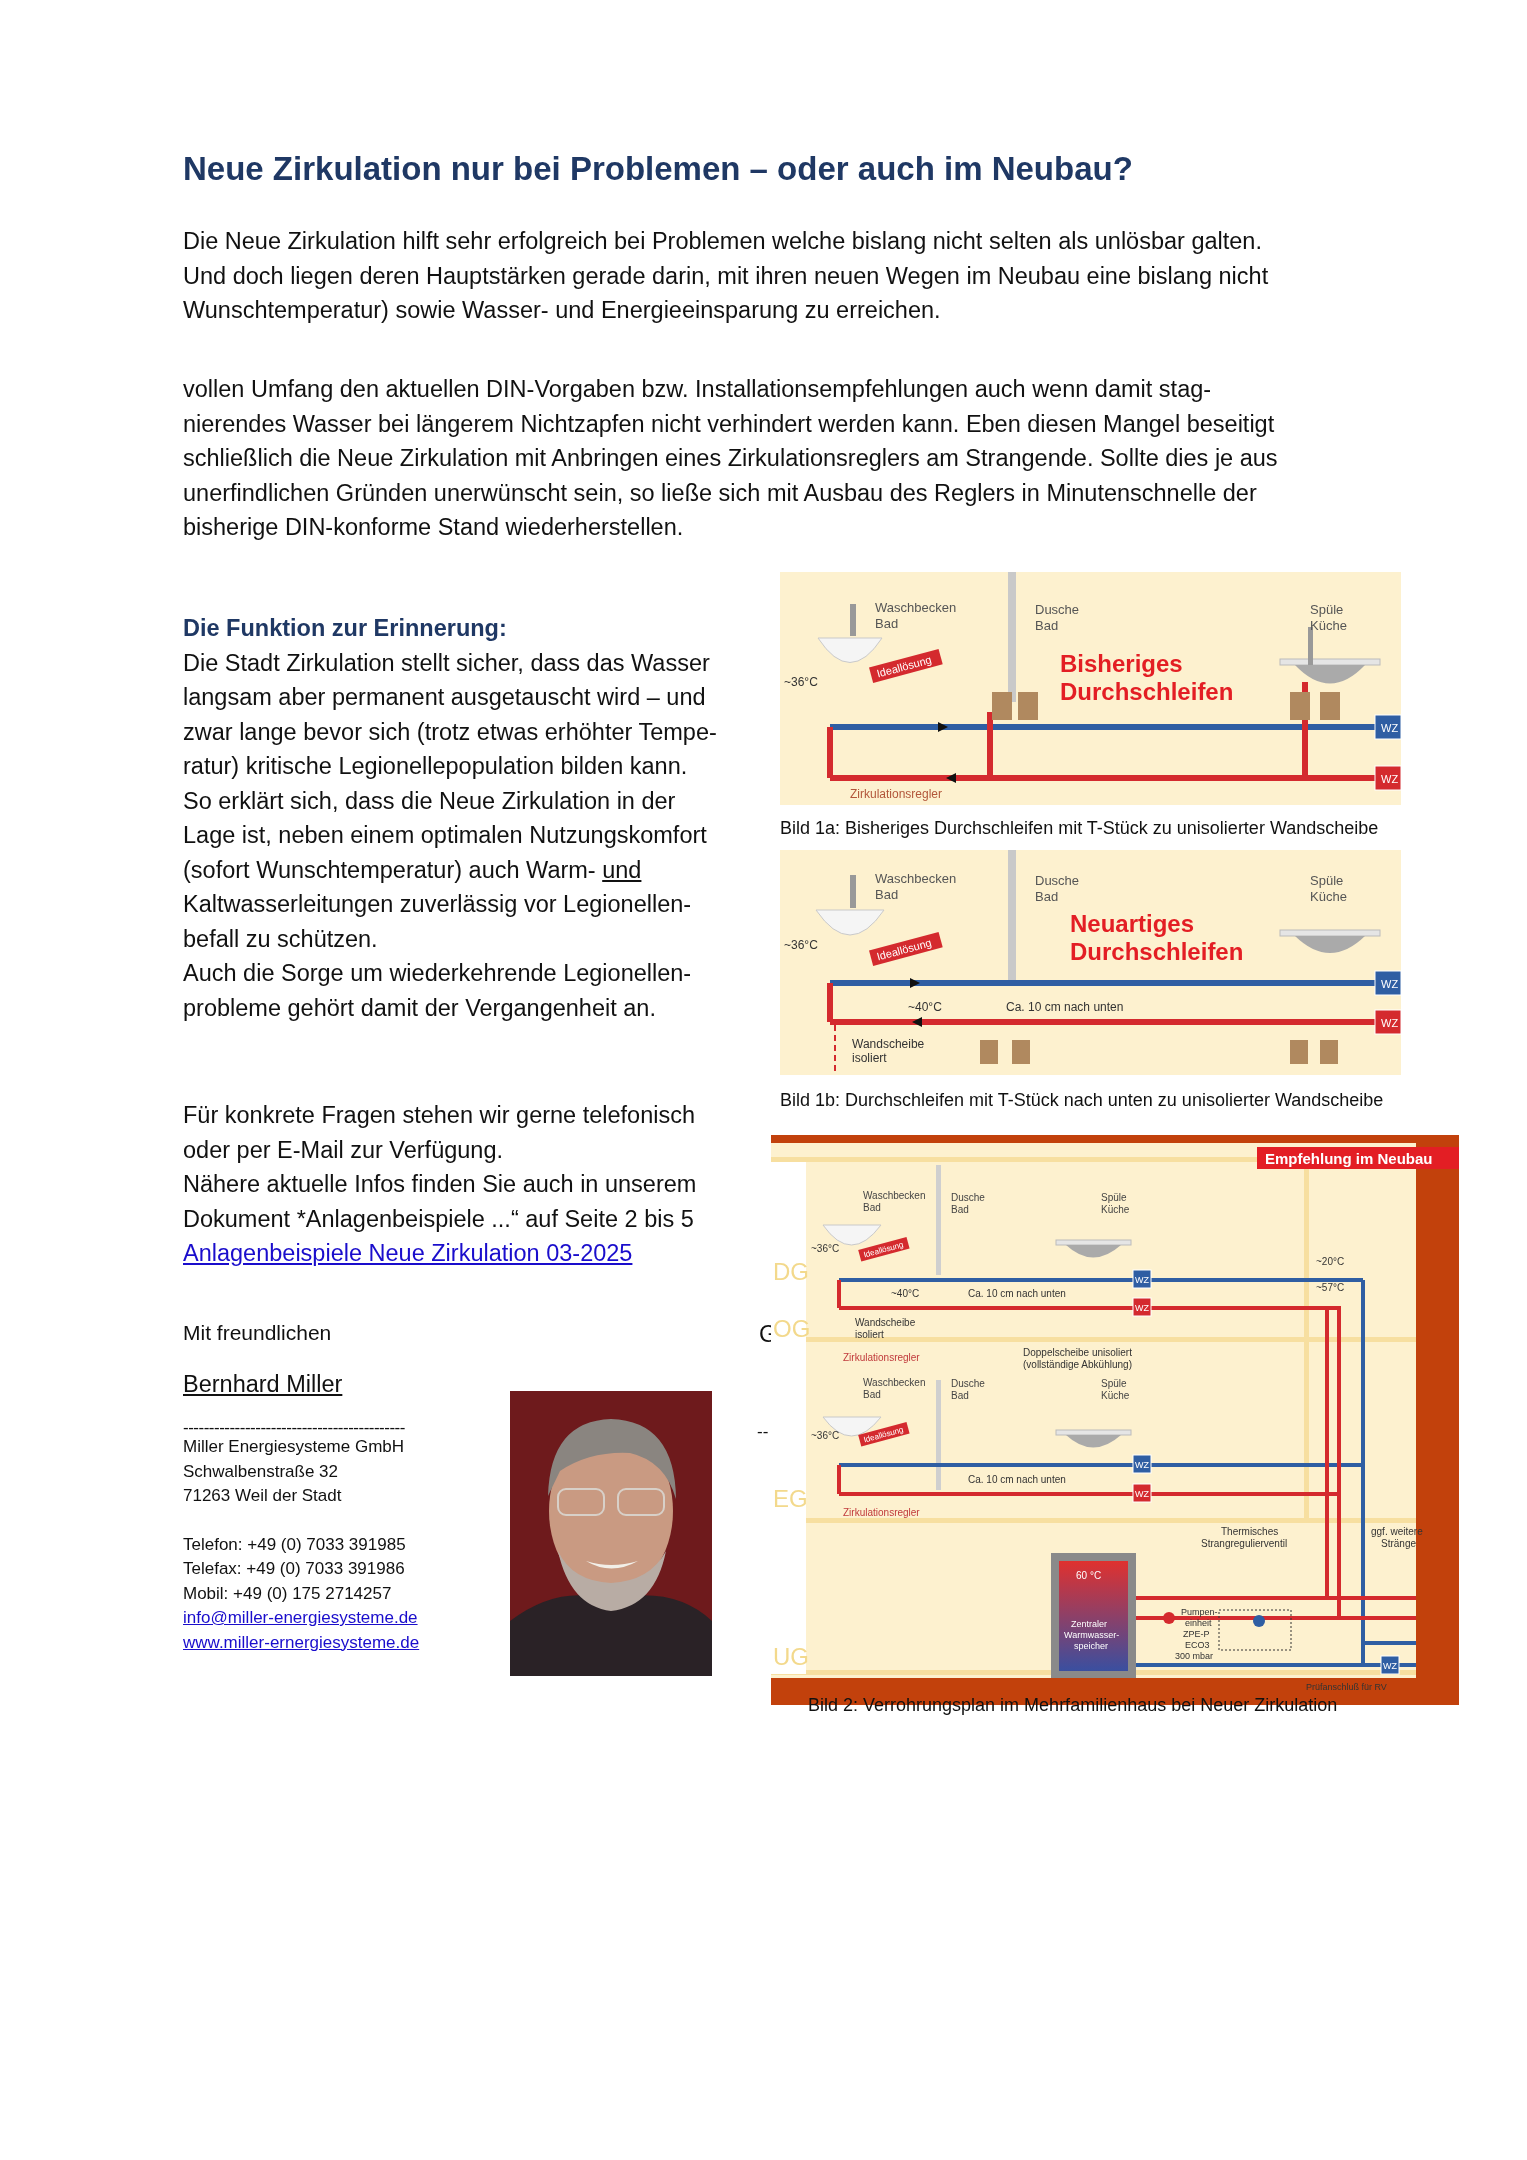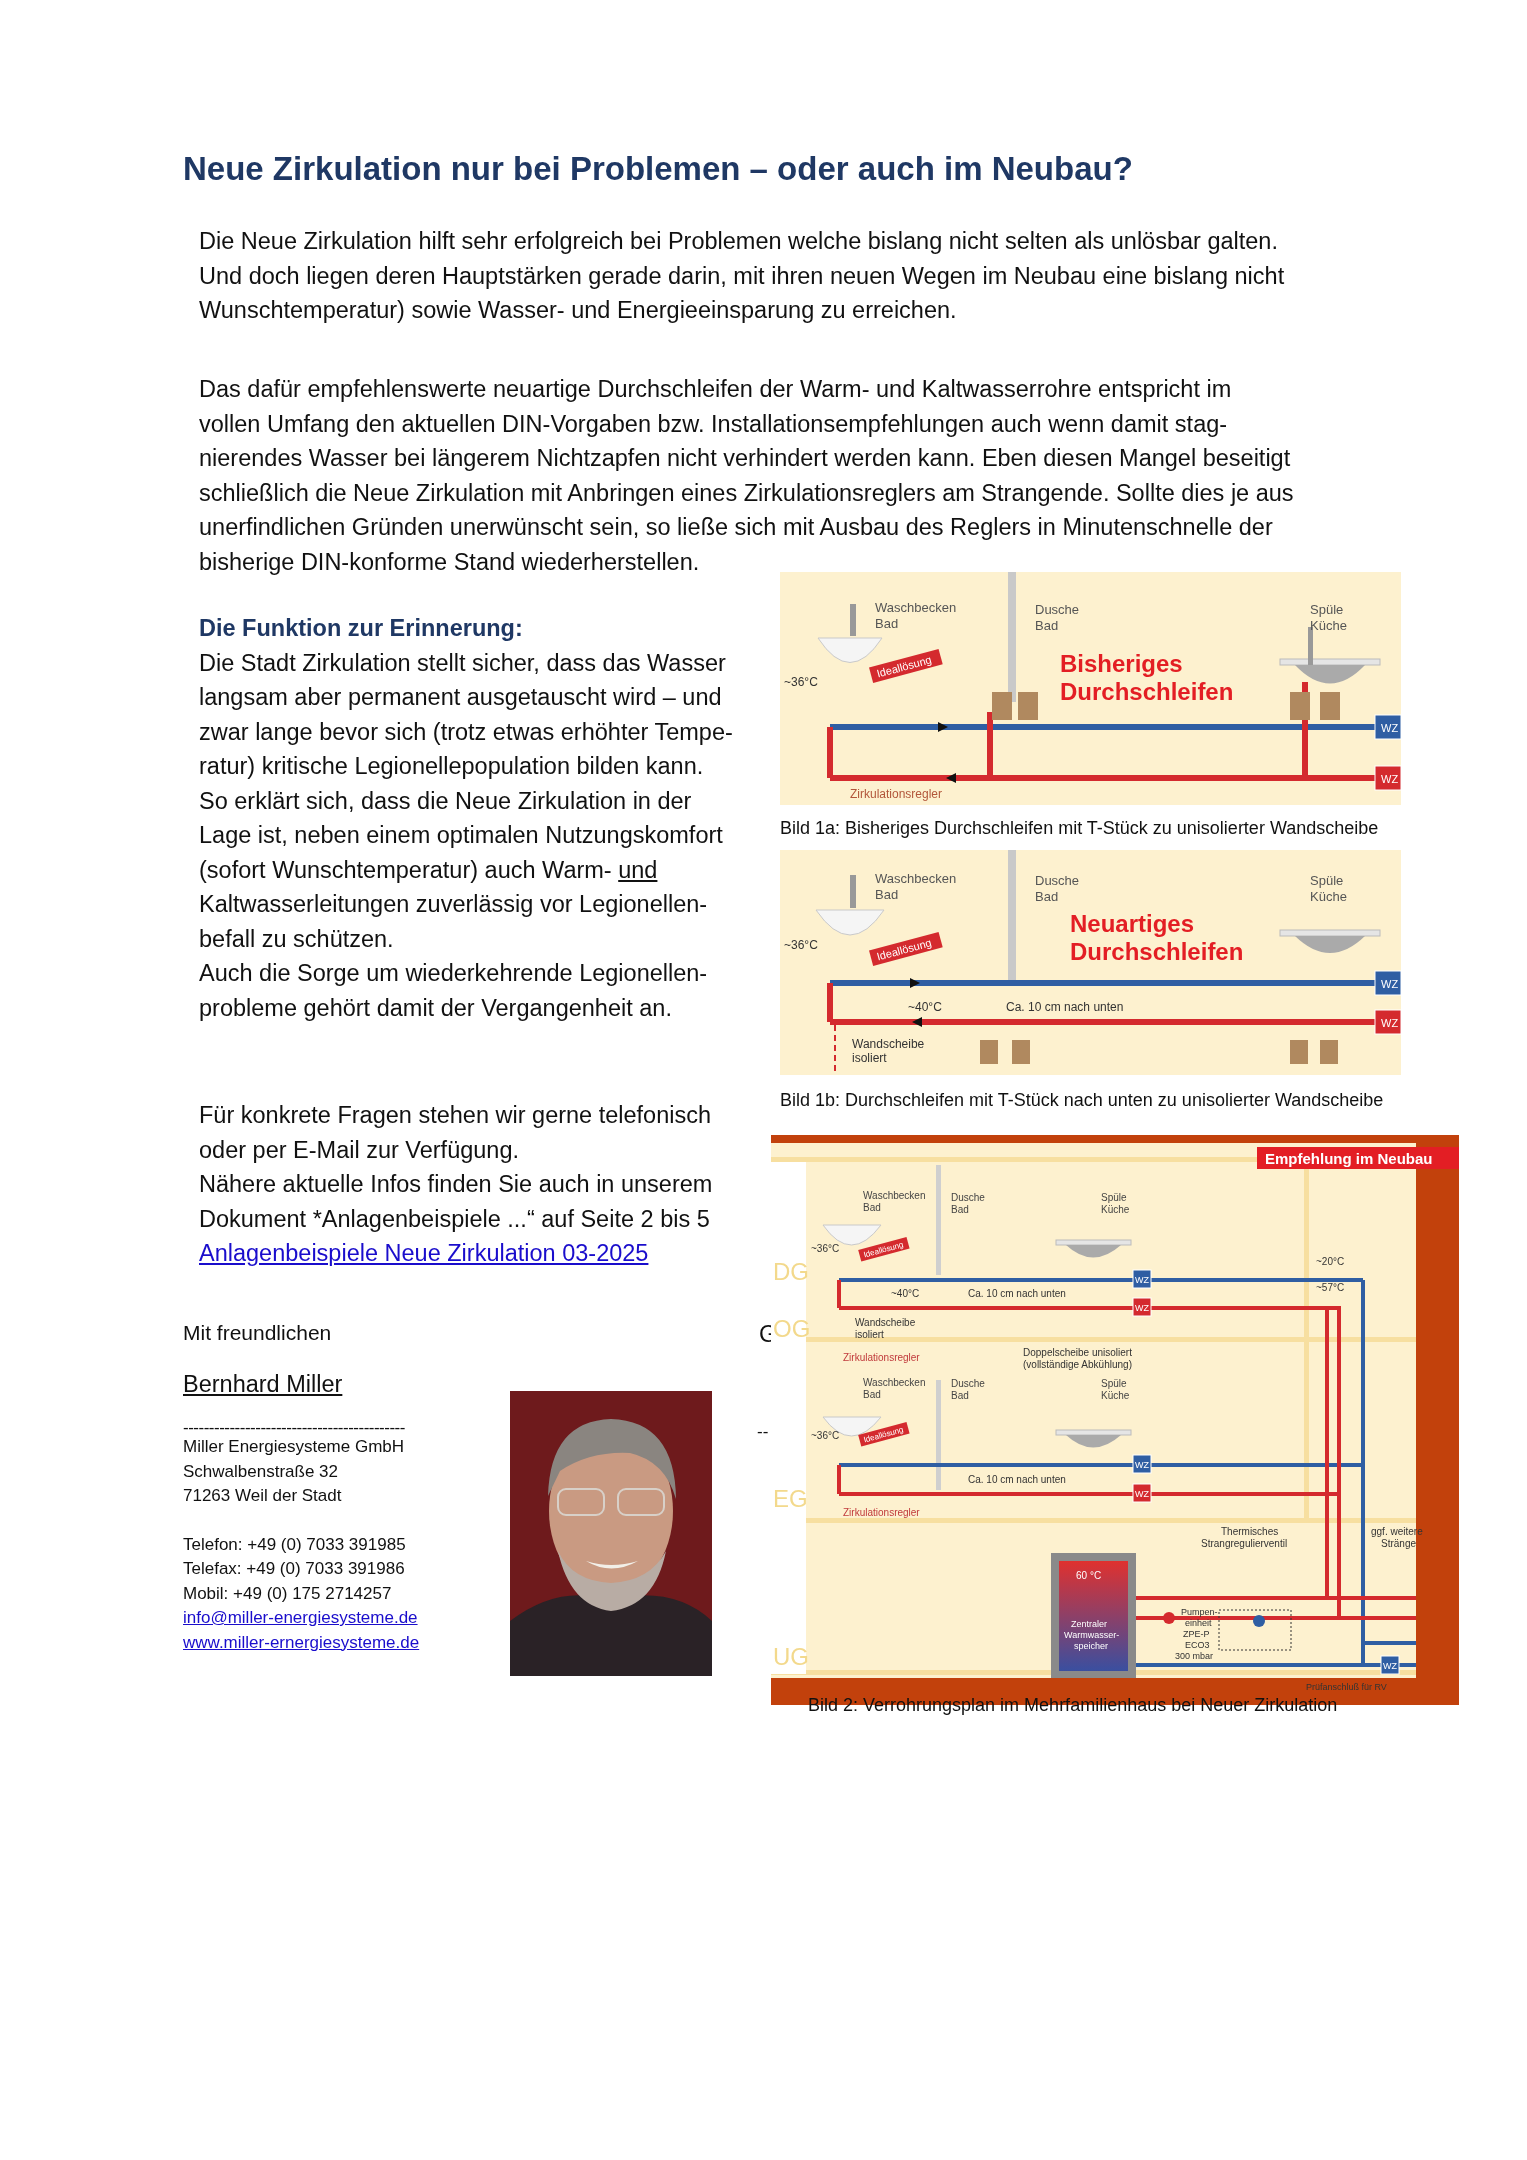--- a/index.html
+++ b/index.html
@@ -1,21 +1,21 @@
 <!DOCTYPE html>
 <html><head>
 <meta charset="utf-8">
 <style>
   * { box-sizing: border-box; margin: 0; padding: 0; }
   html, body { width: 1527px; height: 2160px; background: #ffffff; overflow: hidden; }
   body { position: relative; font-family: "Liberation Sans", "DejaVu Sans", sans-serif; color: #111; }
   .t { position: absolute; white-space: nowrap; }
   .title { left: 183px; top: 150px; font-size: 33px; font-weight: bold; color: #1f3864; }
   .para { position: absolute; left: 183px; font-size: 23.5px; line-height: 34.5px; color: #111; }
-  .para div { white-space: nowrap; margin-left: 16px; }
+  .para div { white-space: nowrap; }
   .subhead { color: #1f3864; font-weight: bold; }
   .u { text-decoration: underline; }
   a.link { color: #1a0dcc; text-decoration: underline; }
   .small { position: absolute; left: 183px; font-size: 17px; line-height: 24.5px; color: #111; }
   .small div { white-space: nowrap; }
   .caption { position: absolute; font-size: 18px; color: #111; white-space: nowrap; }
   .fig { position: absolute; background: #fdf1cf; overflow: hidden; }
   .fig svg { position: absolute; left: 0; top: 0; }
   .photo { position: absolute; left: 510px; top: 1391px; width: 202px; height: 285px; background: #6e1a1c; overflow: hidden; }
 </style>
@@ -24,21 +24,20 @@
 
 <div class="t title">Neue Zirkulation nur bei Problemen  –  oder auch im Neubau?</div>
 
 <div class="para" style="top:224px;">
   <div>Die Neue Zirkulation hilft sehr erfolgreich bei Problemen welche  bislang nicht selten als unlösbar galten.</div>
   <div>Und doch liegen deren Hauptstärken gerade darin, mit ihren neuen Wegen im Neubau eine bislang nicht</div>
   <div>Wunschtemperatur) sowie Wasser- und Energieeinsparung zu erreichen.</div>
 </div>
 
 <div class="para" style="top:372px;">
-  <div>Das dafür empfehlenswerte neuartige Durchschleifen der Warm- und Kaltwasserrohre entspricht im</div>
   <div>vollen Umfang den aktuellen DIN-Vorgaben bzw. Installationsempfehlungen auch wenn damit stag-</div>
   <div>nierendes Wasser bei längerem Nichtzapfen nicht verhindert werden kann. Eben diesen Mangel beseitigt</div>
   <div>schließlich die Neue Zirkulation mit Anbringen eines Zirkulationsreglers am Strangende. Sollte dies je aus</div>
   <div>unerfindlichen Gründen unerwünscht sein, so ließe sich mit Ausbau des Reglers in Minutenschnelle der</div>
   <div>bisherige DIN-konforme Stand wiederherstellen.</div>
 </div>
 
 <div class="para" style="top:611px;">
   <div class="subhead">Die Funktion zur Erinnerung:</div>
   <div>Die Stadt Zirkulation stellt sicher, dass das Wasser</div>

